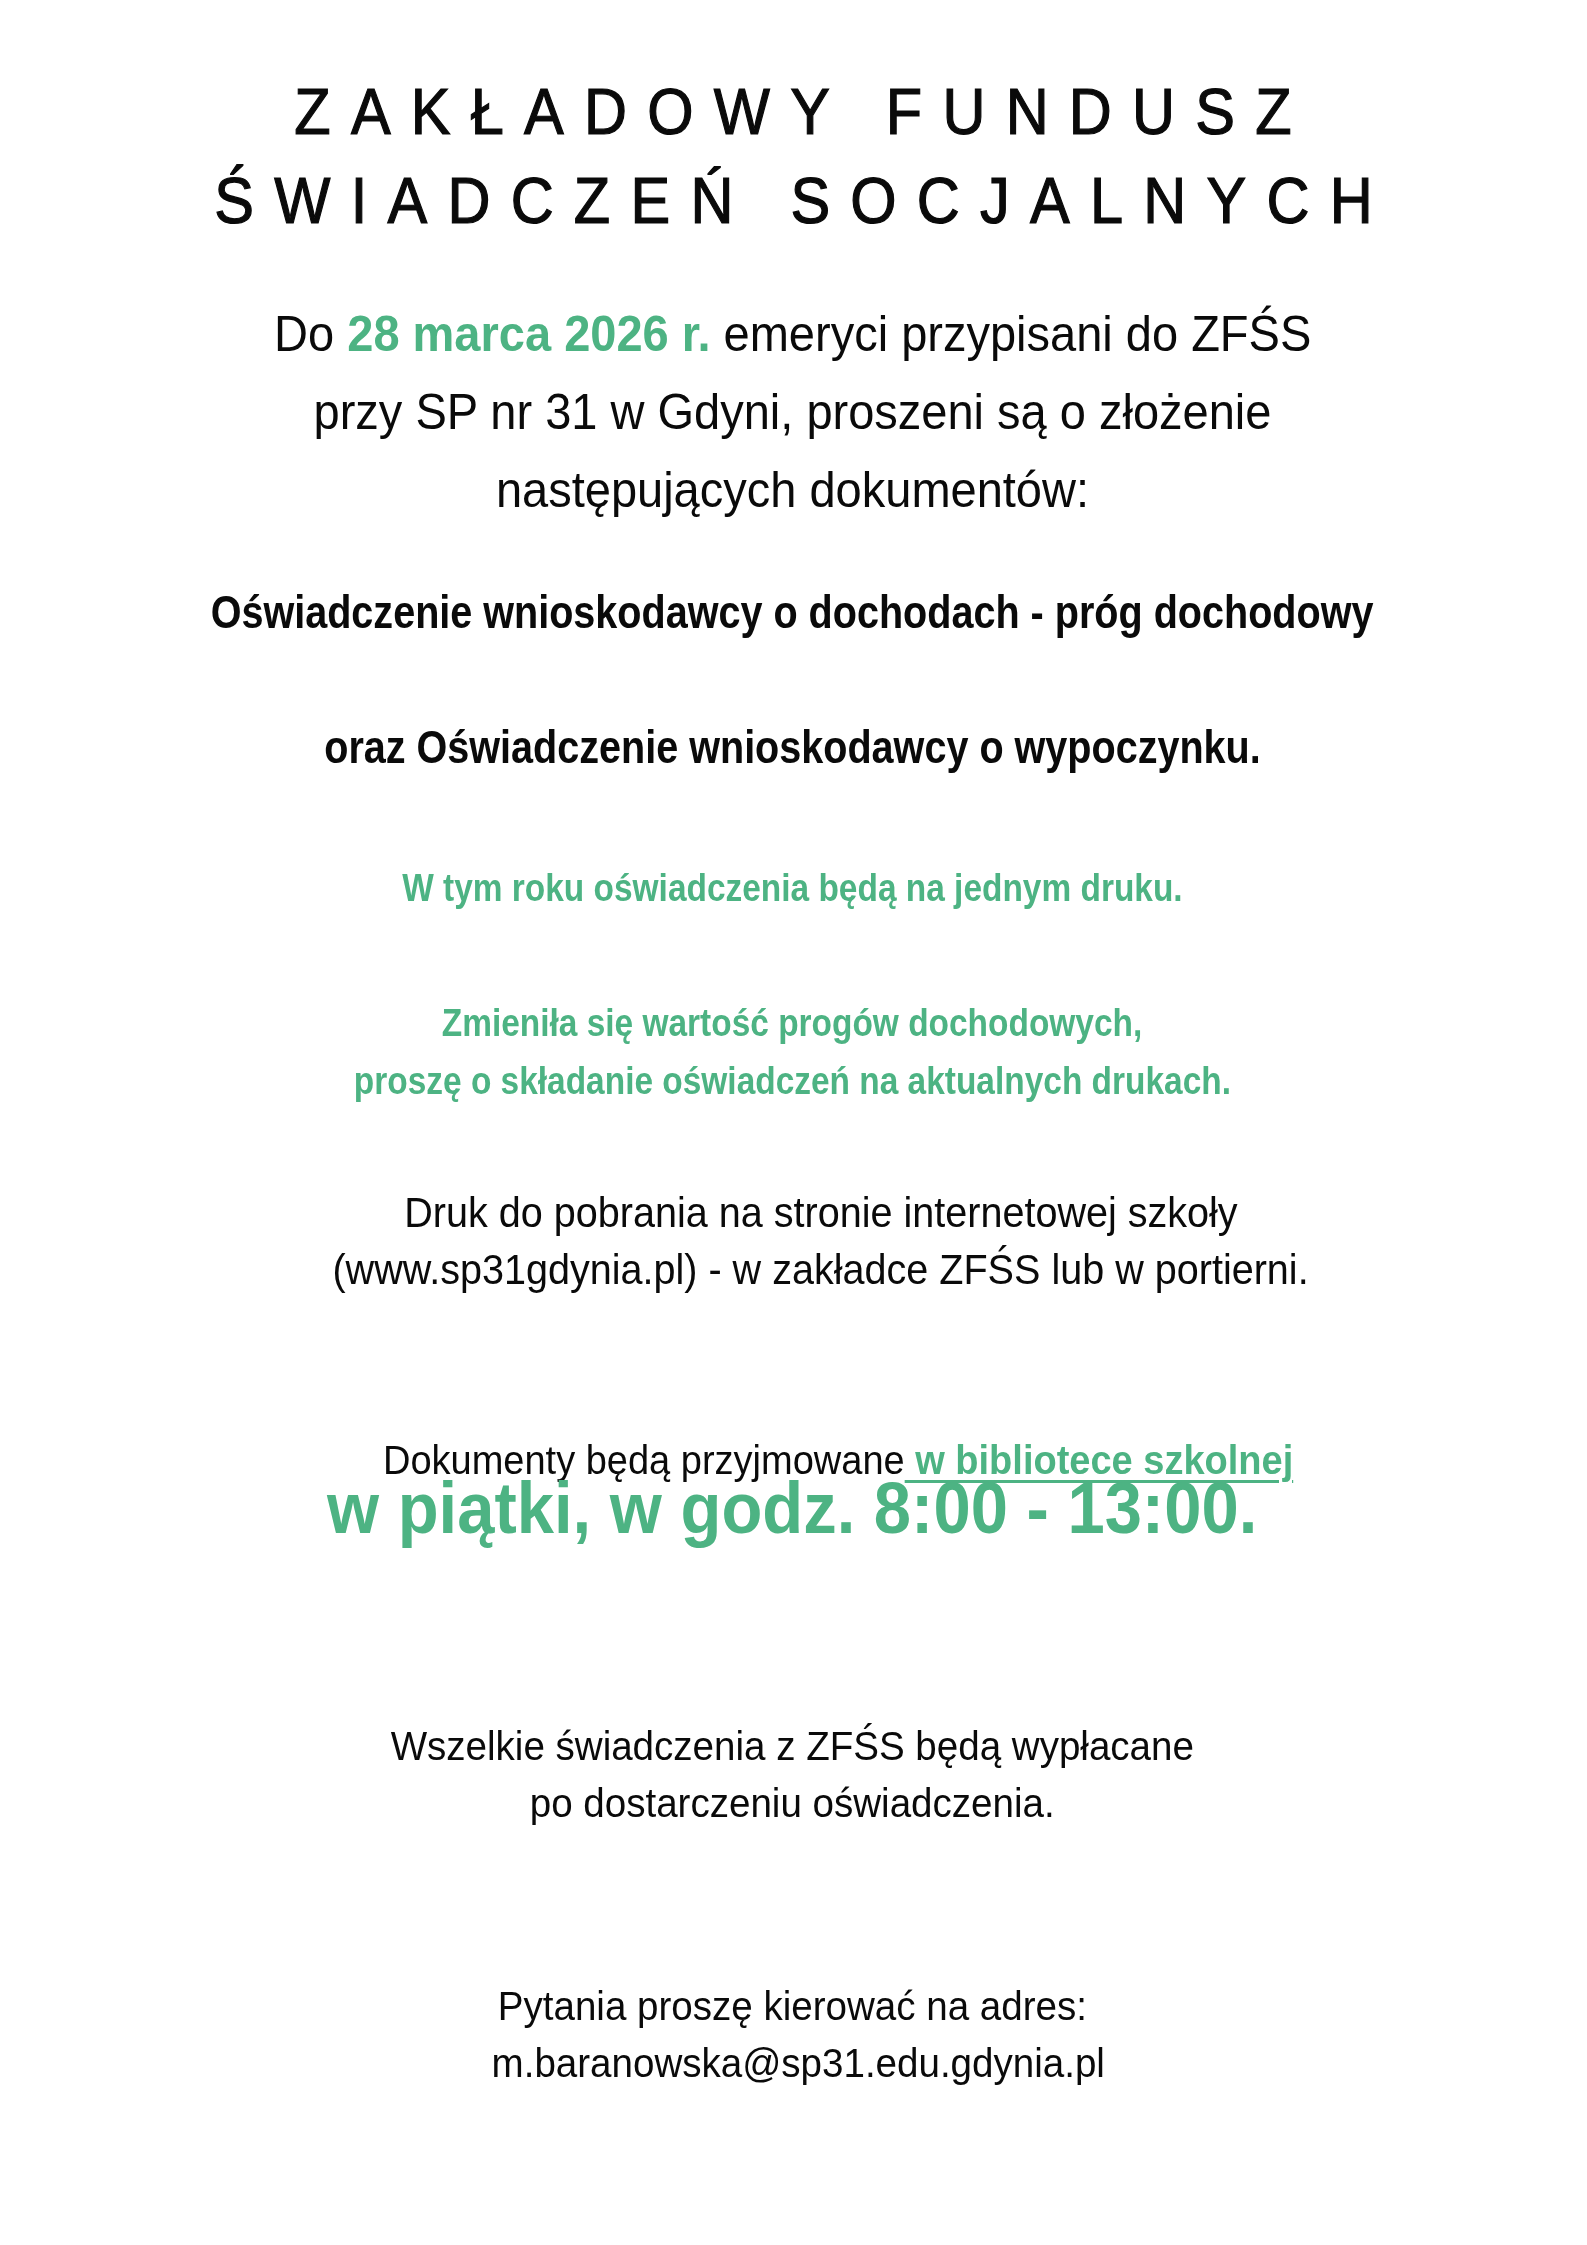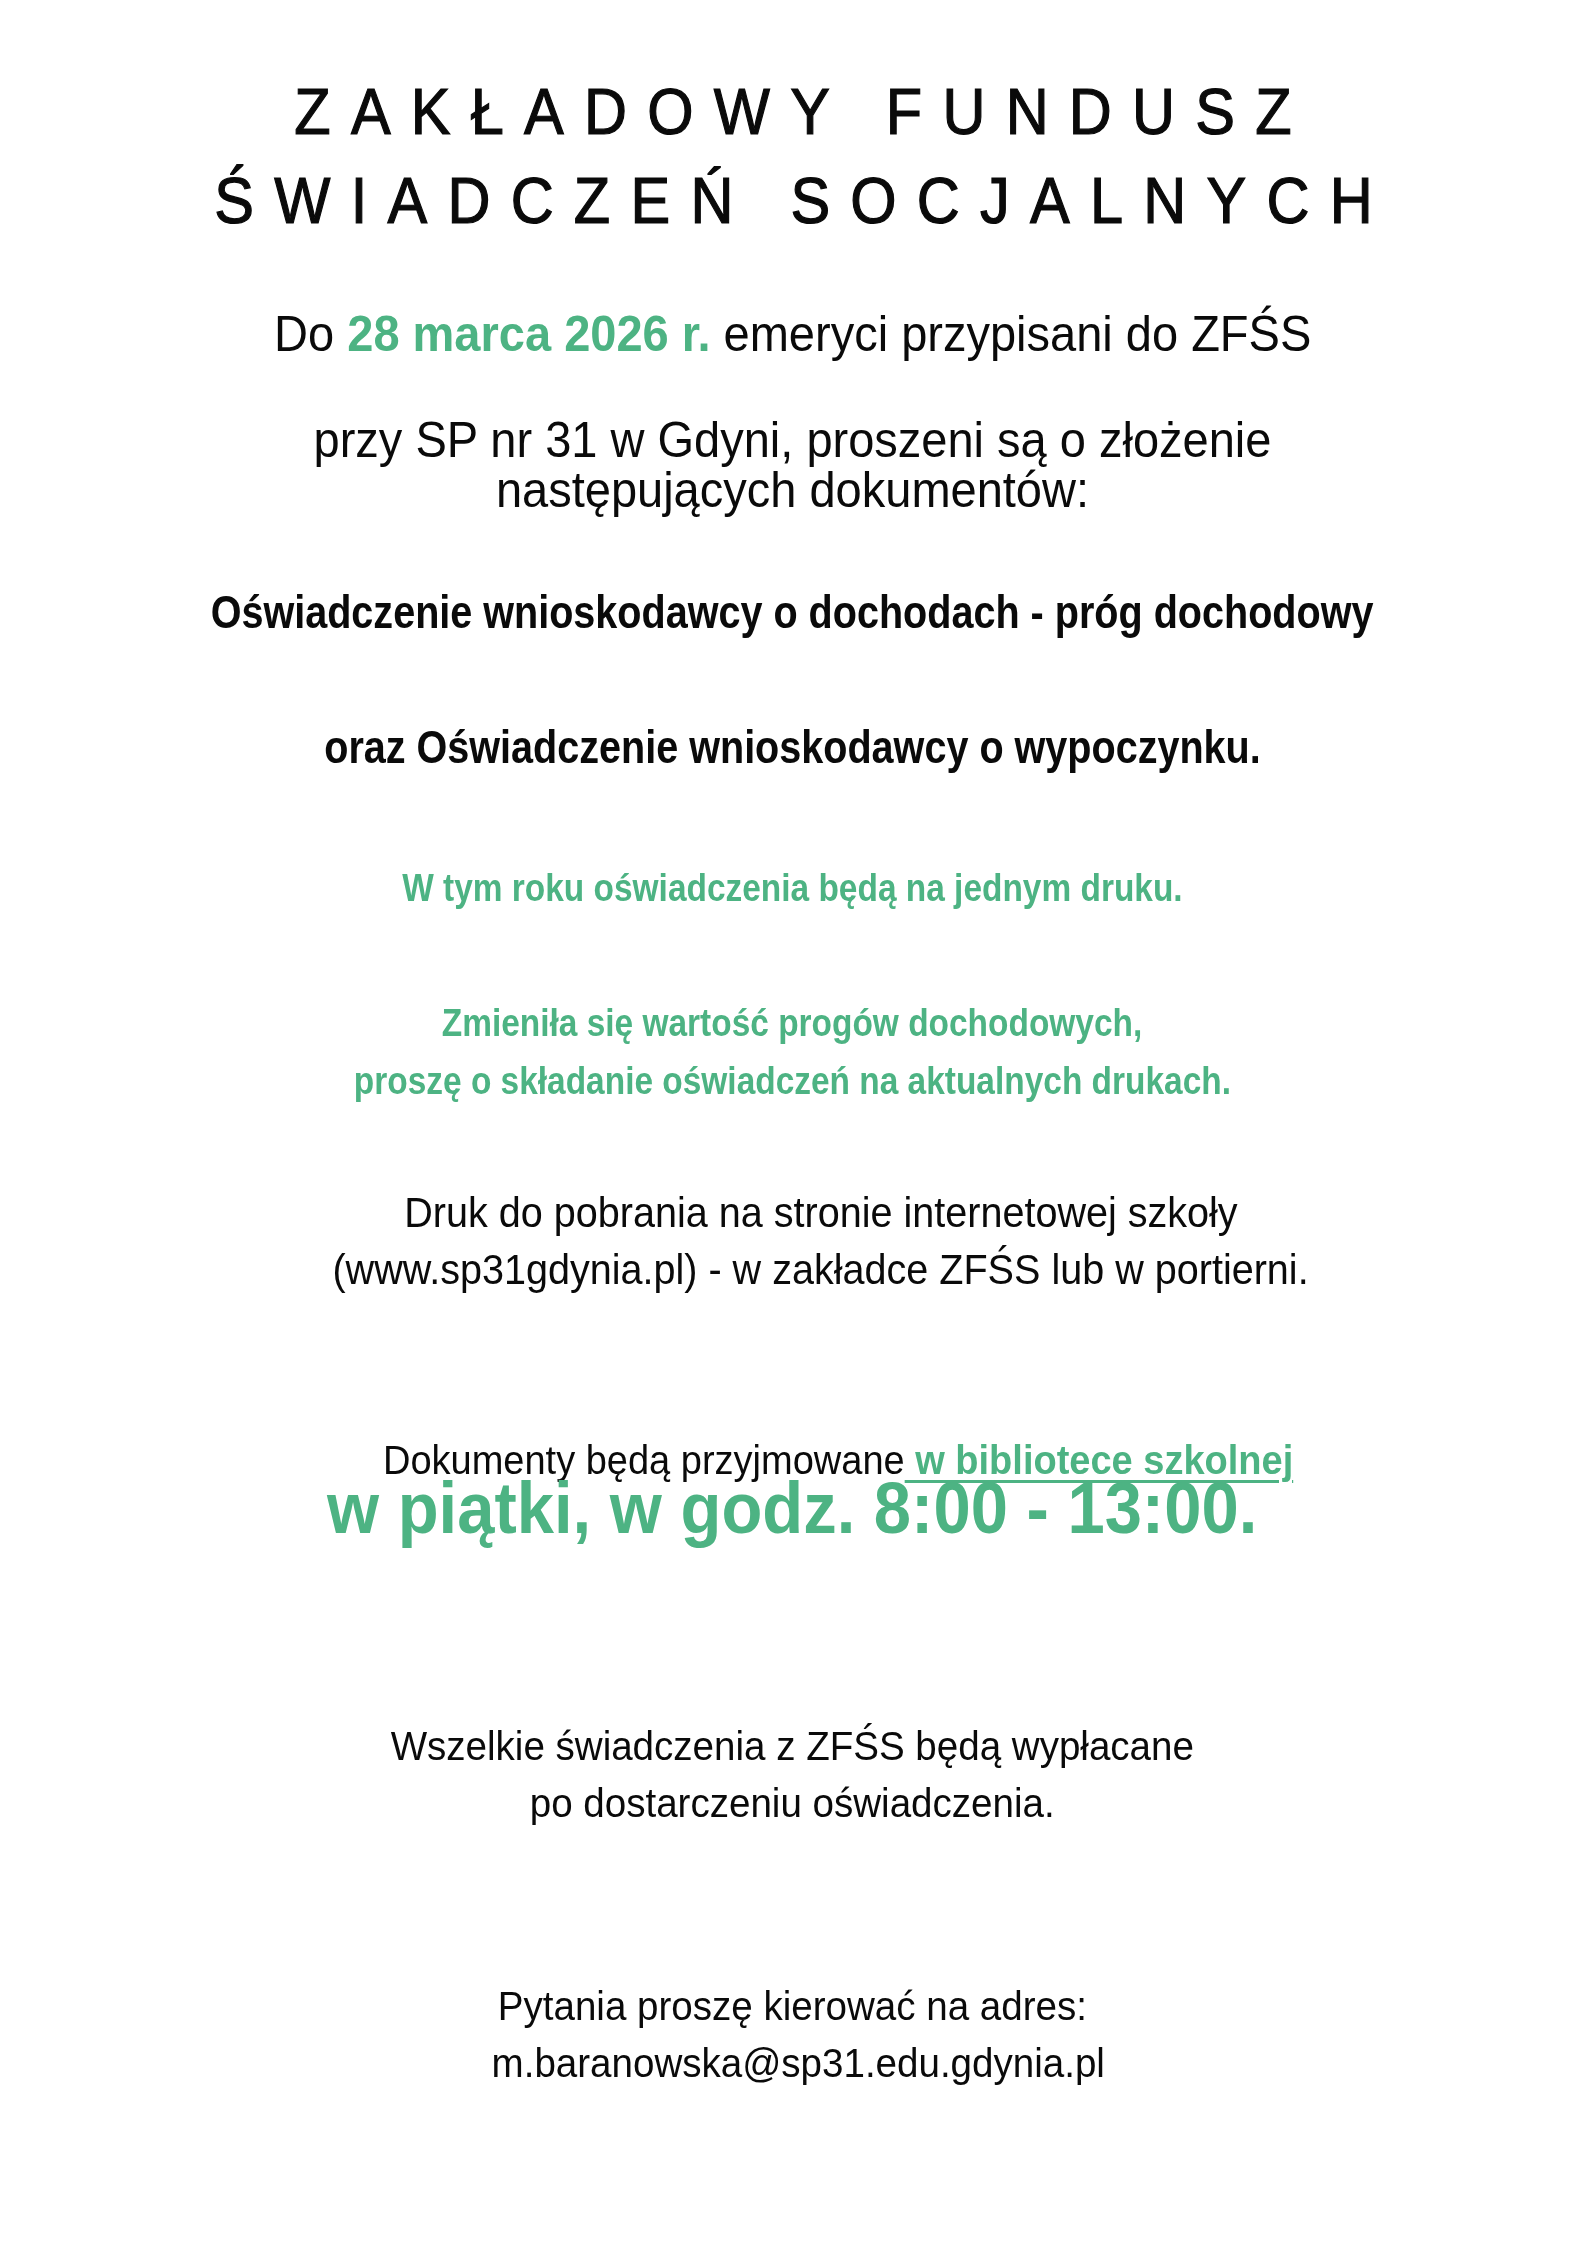--- a/index.html
+++ b/index.html
@@ -39,21 +39,21 @@
     -webkit-text-stroke: 1.2px #0a0a0a;
   }
   .title-1 { top: 80px; }
   .title-2 { top: 169px; }
   .title-1 .fit { transform: scaleX(0.93); margin-left: 0.34em; }
   .title-2 .fit { transform: scaleX(0.93); margin-left: 0.34em; }
 
   
   .intro { font-size: 50px; }
   .intro-1 { top: 309px; }
-  .intro-2 { top: 387px; margin-top: 28px; }
+  .intro-2 { top: 387px; }
   .intro-3 { top: 465px; }
   .intro .fit { transform: scaleX(0.94); }
 
   
   .doc { font-size: 46px; font-weight: 700; }
   .doc-1 { top: 589px; }
   .doc-2 { top: 724px; }
   .doc .fit { transform: scaleX(0.86); }
 
   

